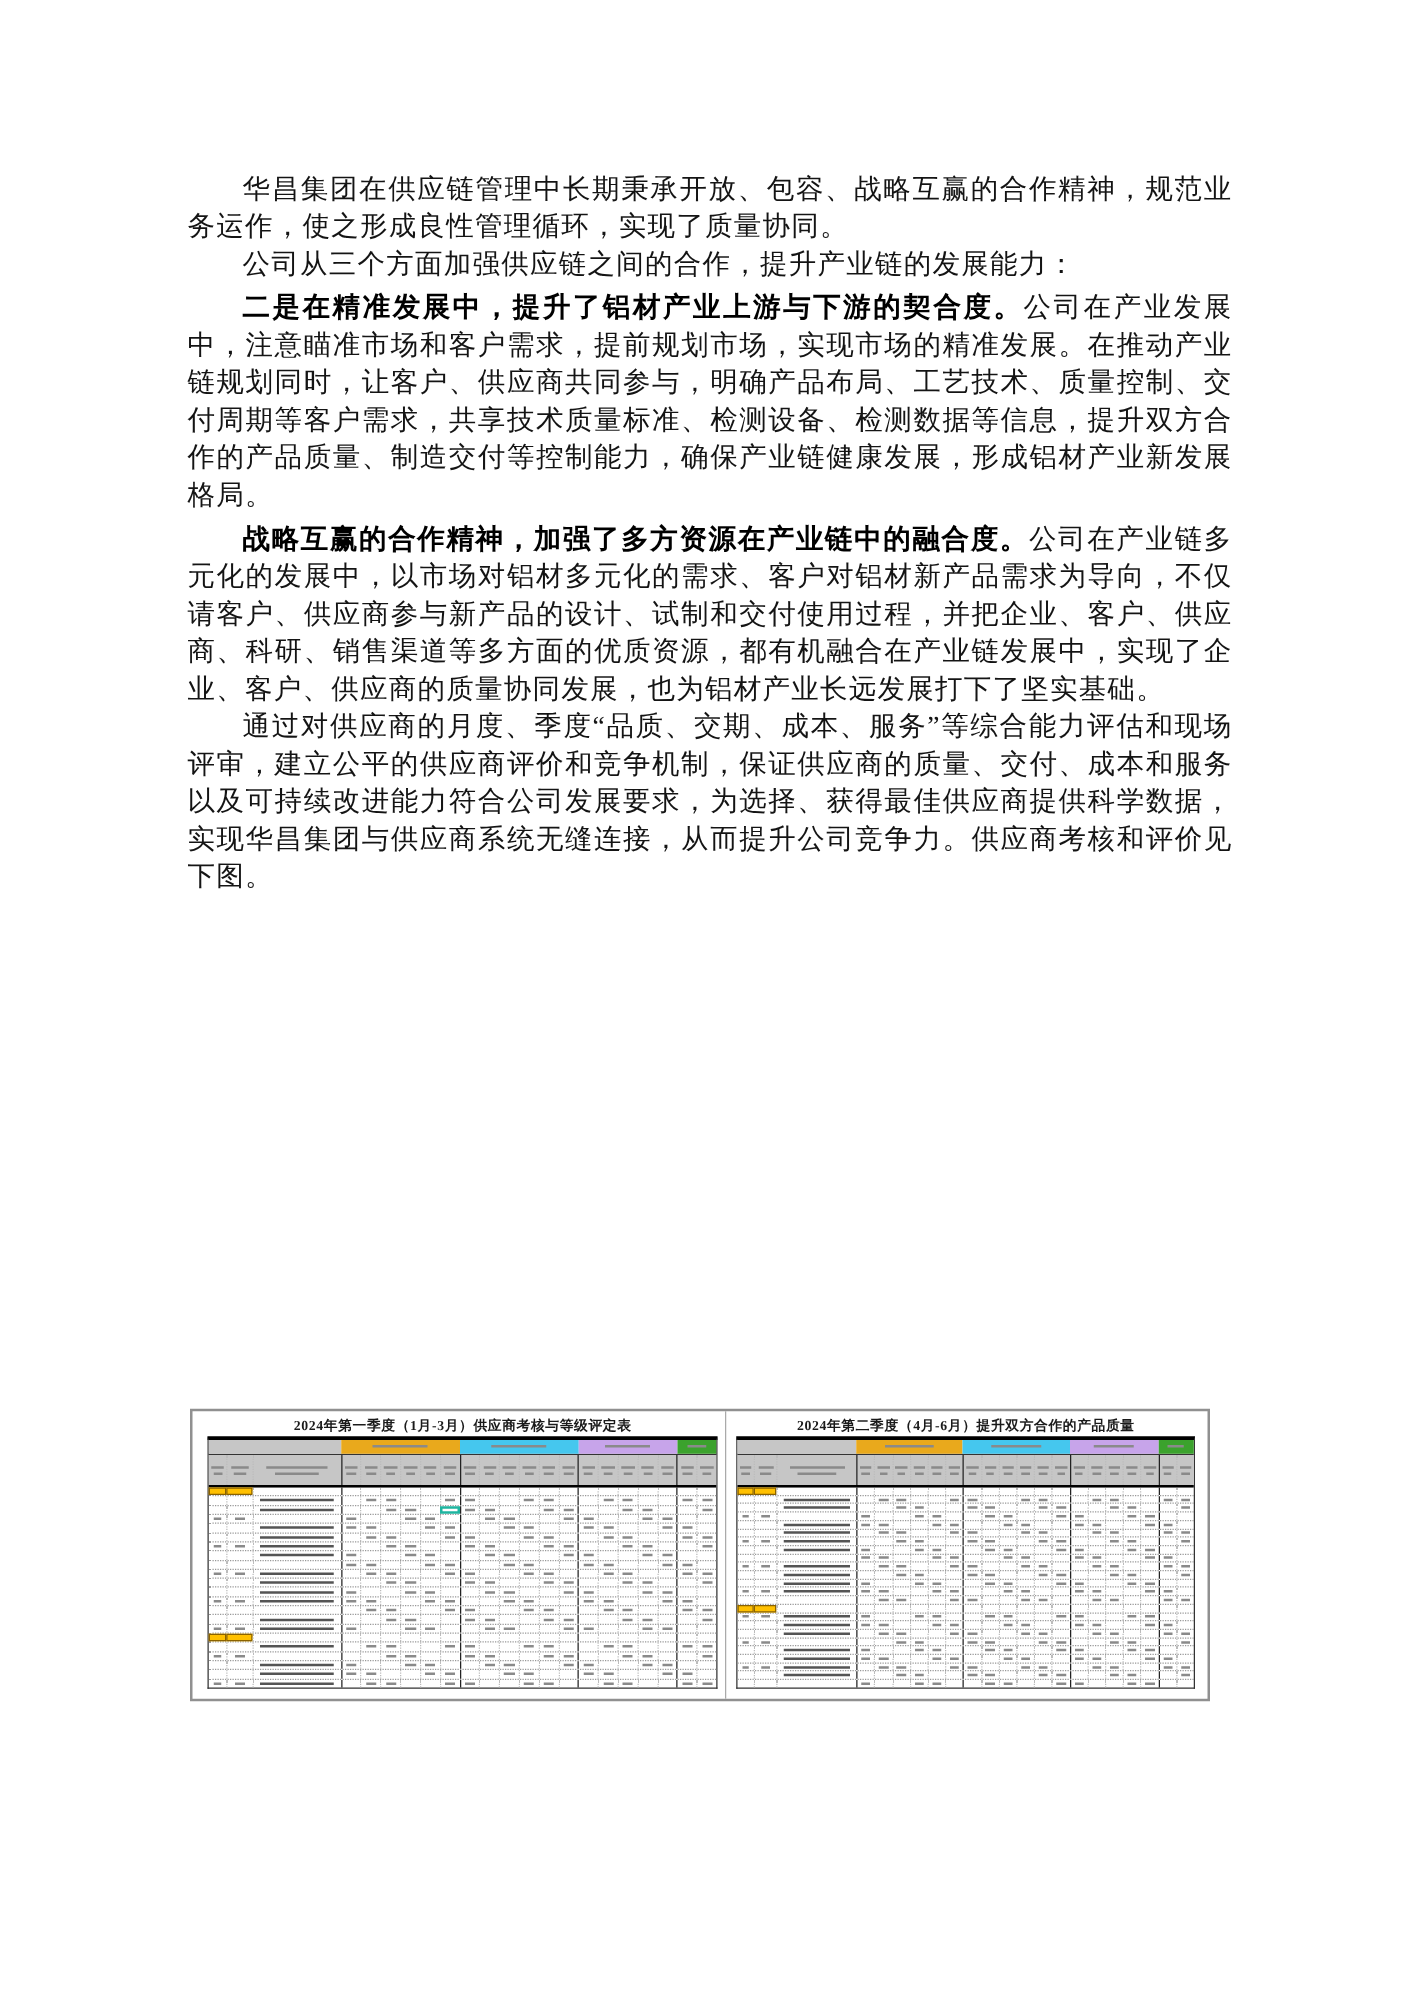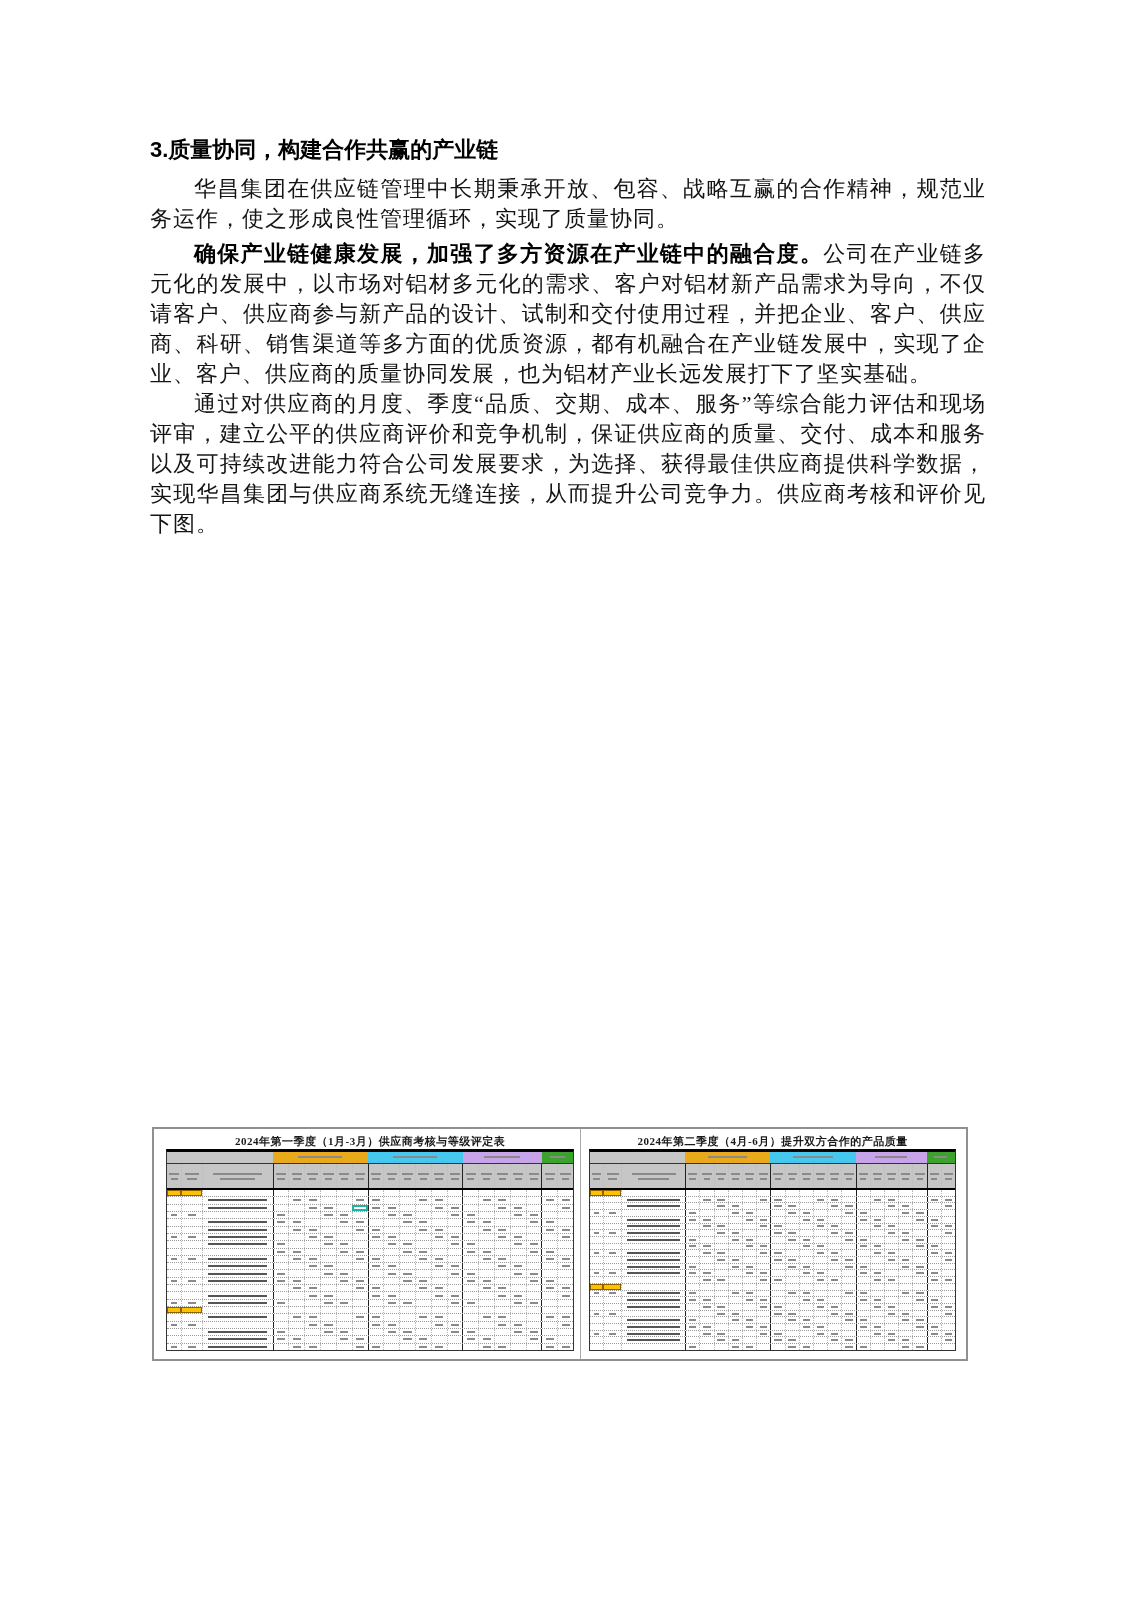--- a/index.html
+++ b/index.html
@@ -49,28 +49,29 @@
   .pagenum{position:absolute;top:1468px;left:0;width:100%;text-align:center;
         font-size:20px;color:#000;}
 </style>
 </head>
 <body>
 
 <div class="page">
 
   <div class="content">
 
-    <h2 class="sec-heading">3.质量协同，构建合作共赢的产业链</h2>
 
     <p class="body-p">华昌集团在供应链管理中长期秉承开放、包容、战略互赢的合作精神，规范业务运作，使之形成良性管理循环，实现了质量协同。</p>
 
+    <p class="body-p">公司从三个方面加强供应链之间的合作，提升产业链的发展能力：</p>
 
 
+    <p class="body-p spaced"><span class="lead">二是在精准发展中，提升了铝材产业上游与下游的契合度。</span><span>公司在产业发展中，注意瞄准市场和客户需求，提前规划市场，实现市场的精准发展。在推动产业链规划同时，让客户、供应商共同参与，明确产品布局、工艺技术、质量控制、交付周期等客户需求，共享技术质量标准、检测设备、检测数据等信息，提升双方合作的产品质量、制造交付等控制能力，确保产业链健康发展，形成铝材产业新发展格局。</span></p>
 
-    <p class="body-p spaced"><span class="lead">确保产业链健康发展，加强了多方资源在产业链中的融合度。</span><span>公司在产业链多元化的发展中，以市场对铝材多元化的需求、客户对铝材新产品需求为导向，不仅请客户、供应商参与新产品的设计、试制和交付使用过程，并把企业、客户、供应商、科研、销售渠道等多方面的优质资源，都有机融合在产业链发展中，实现了企业、客户、供应商的质量协同发展，也为铝材产业长远发展打下了坚实基础。</span></p>
+    <p class="body-p spaced"><span class="lead">战略互赢的合作精神，加强了多方资源在产业链中的融合度。</span><span>公司在产业链多元化的发展中，以市场对铝材多元化的需求、客户对铝材新产品需求为导向，不仅请客户、供应商参与新产品的设计、试制和交付使用过程，并把企业、客户、供应商、科研、销售渠道等多方面的优质资源，都有机融合在产业链发展中，实现了企业、客户、供应商的质量协同发展，也为铝材产业长远发展打下了坚实基础。</span></p>
 
 
 
     <p class="body-p">通过对供应商的月度、季度“品质、交期、成本、服务”等综合能力评估和现场评审，建立公平的供应商评价和竞争机制，保证供应商的质量、交付、成本和服务以及可持续改进能力符合公司发展要求，为选择、获得最佳供应商提供科学数据，实现华昌集团与供应商系统无缝连接，从而提升公司竞争力。供应商考核和评价见下图。</p>
   </div>
 
   <div class="figure">
     <div class="pane">
       <div class="tbl-title">2024年第一季度（1月-3月）供应商考核与等级评定表</div>
       <div class="tbl">

